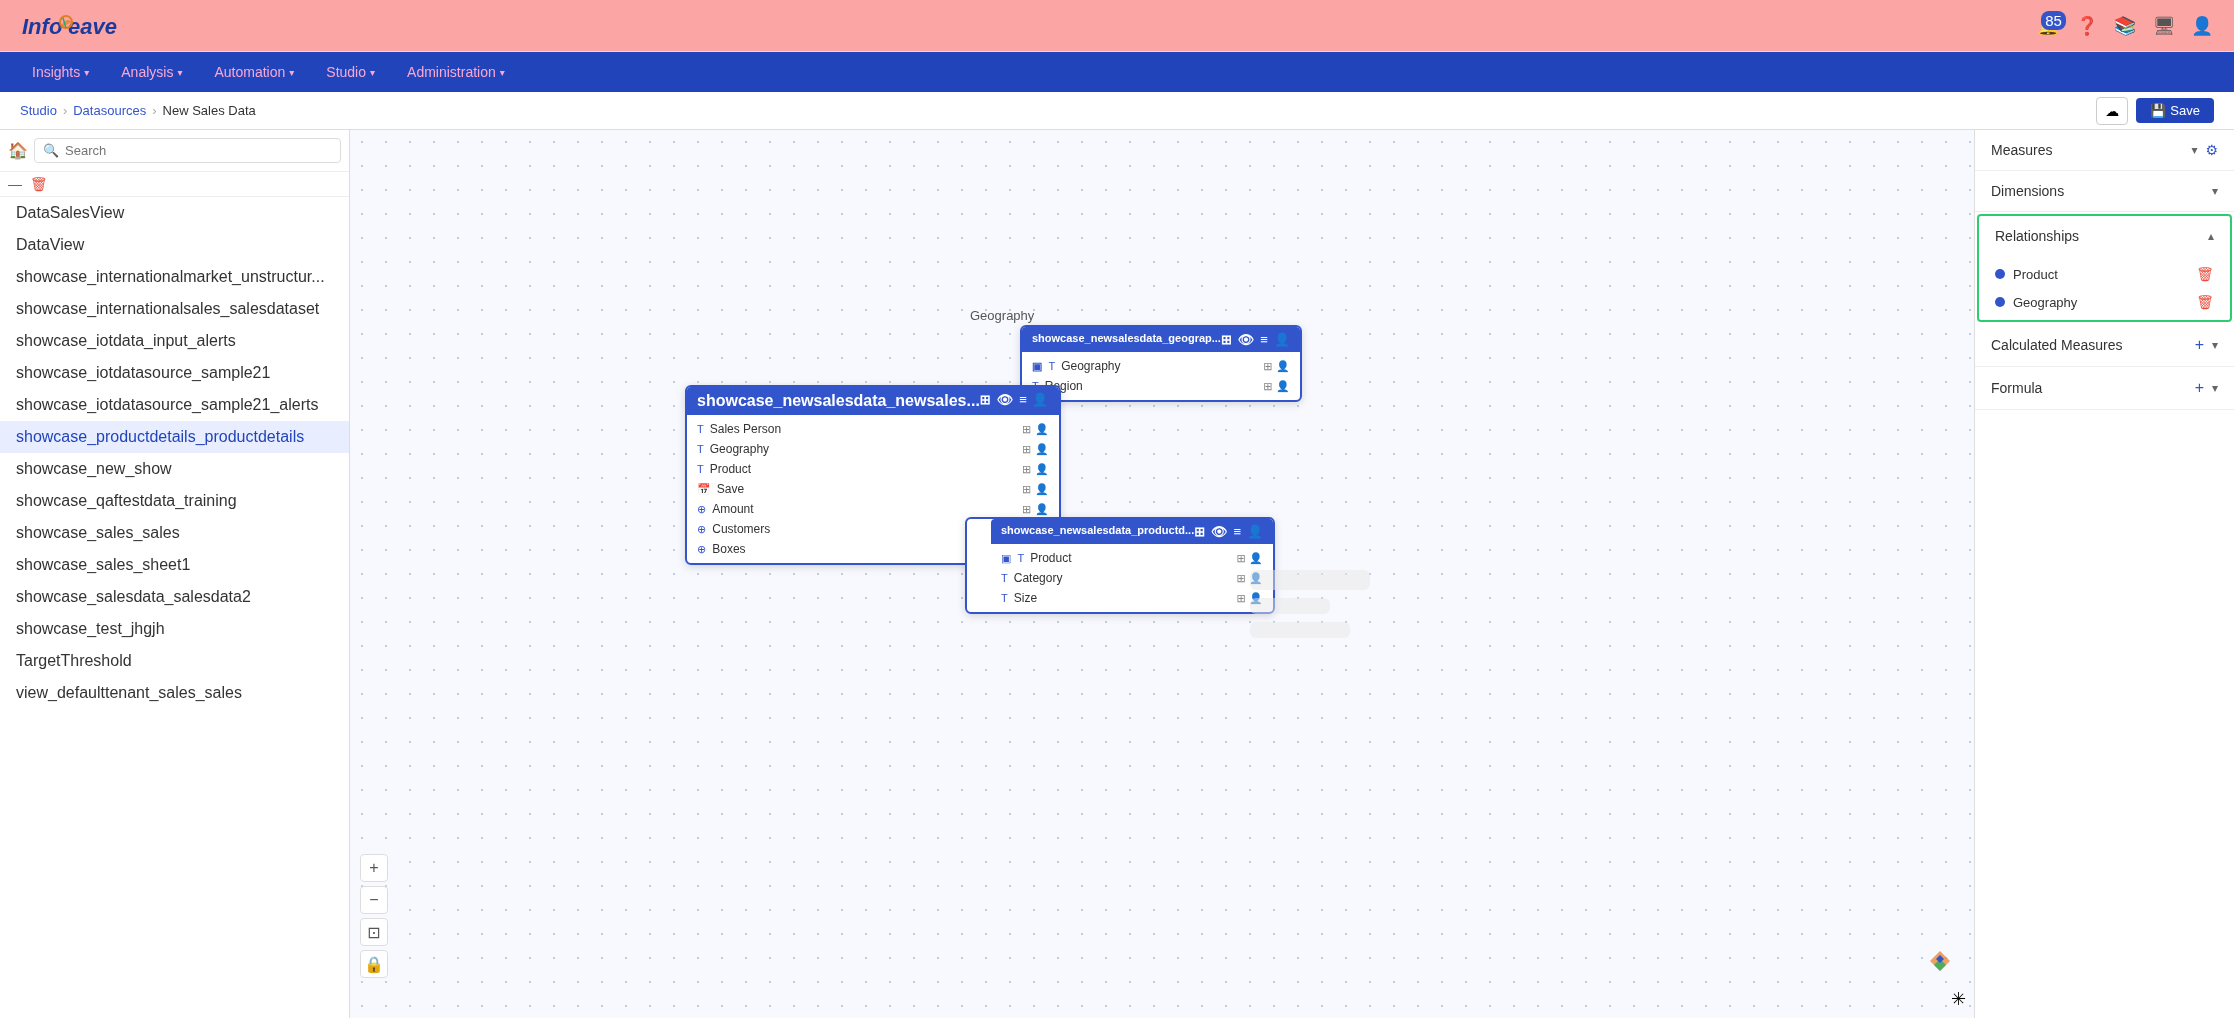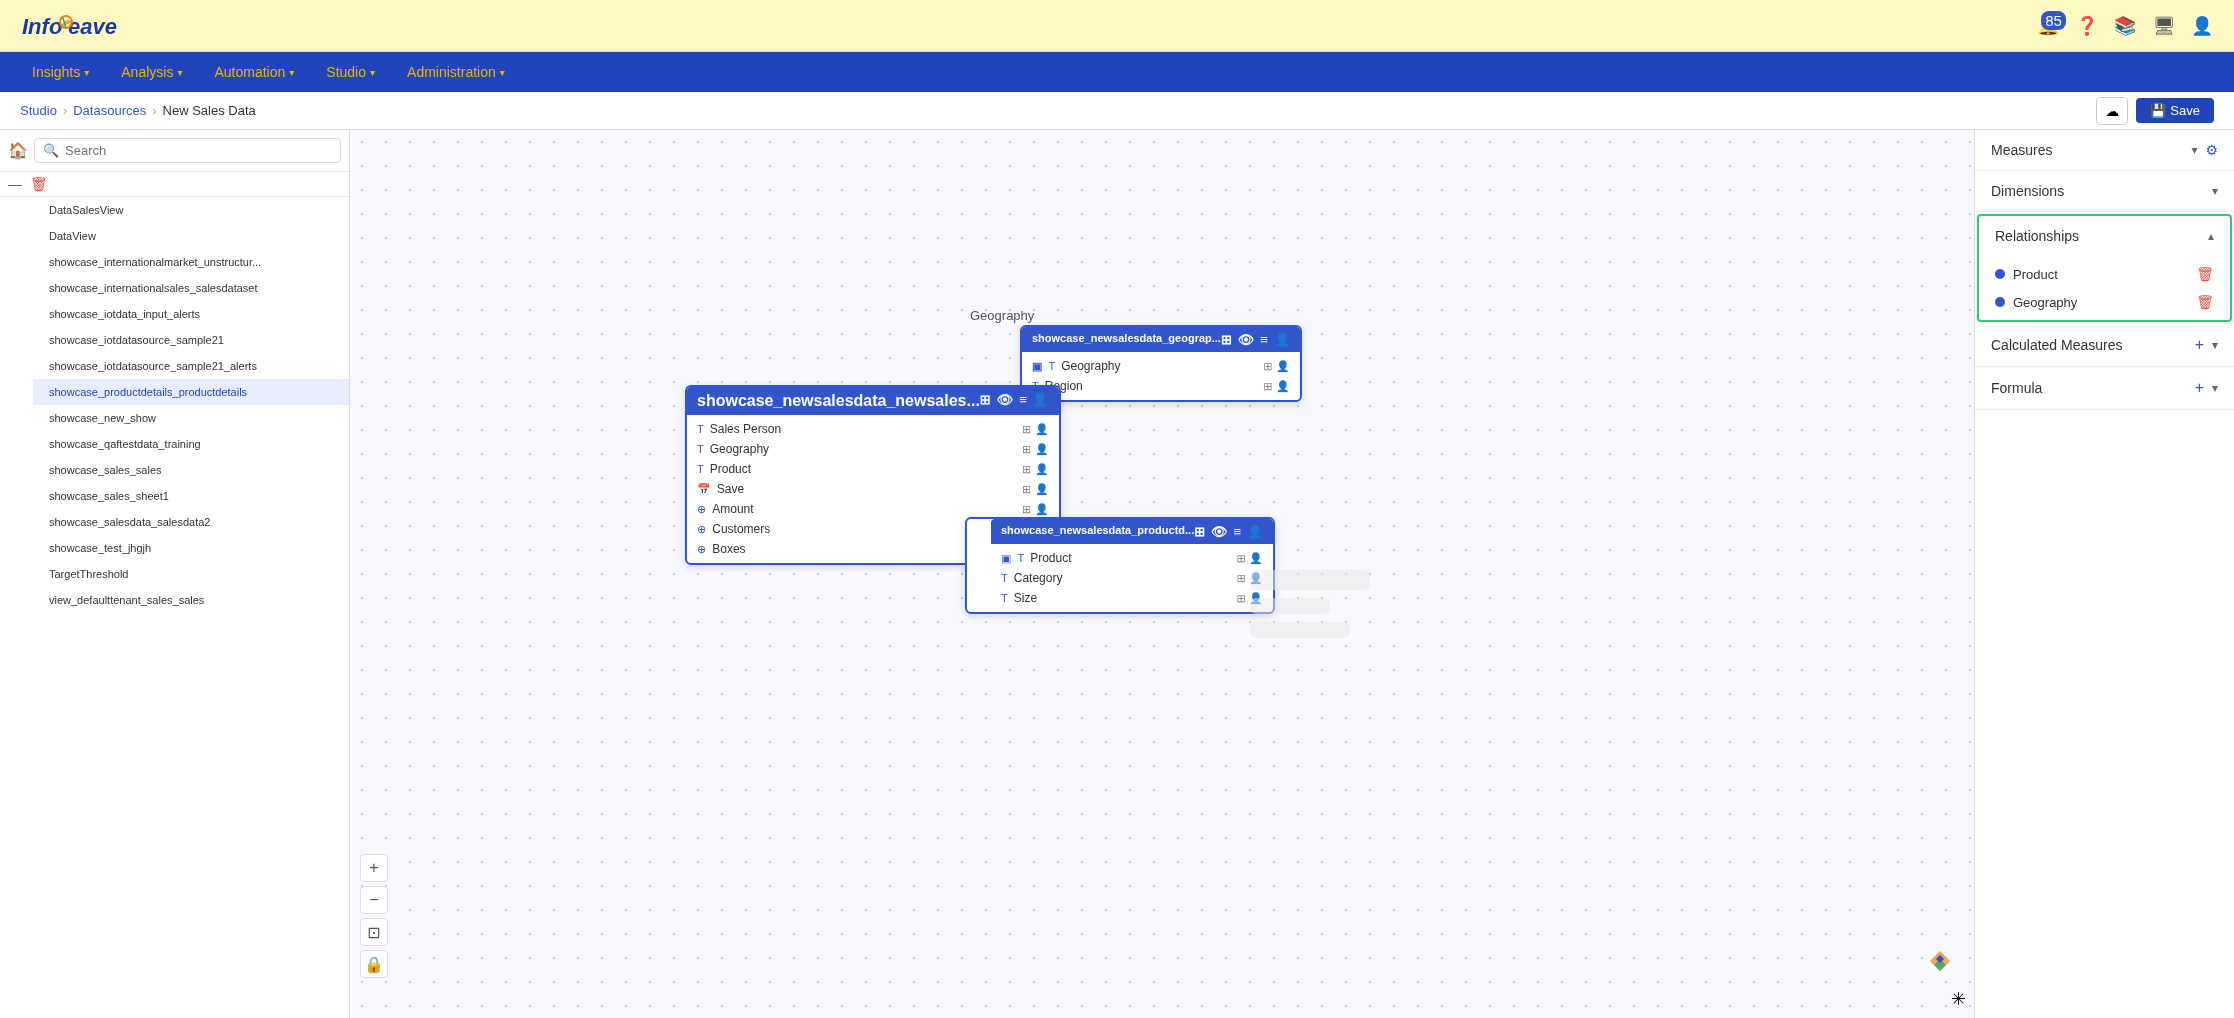--- a/index.html
+++ b/index.html
@@ -1,33 +1,33 @@
 <!DOCTYPE html>
 <html><head>
   <meta charset="utf-8">
   <style>
     * { box-sizing: border-box; margin: 0; padding: 0; }
     body { font-family: Arial, sans-serif; font-size: 13px; background: #f5f5f5; overflow: hidden; }
 
     
     .top-bar {
       display: flex; align-items: center; justify-content: space-between;
-      background: #fef9c3; padding: 0 20px; height: 52px; border-bottom: 1px solid #ddd;
+      background: #fca5a5; padding: 0 20px; height: 52px; border-bottom: 1px solid #ddd;
     }
     .top-icons { display: flex; align-items: center; gap: 16px; }
     .top-icon-btn { background: none; border: none; cursor: pointer; font-size: 18px; color: #555; position: relative; }
     .badge { background: #3355cc; color: #fff; font-size: 15px; border-radius: 8px; padding: 1px 4px; position: absolute; top: -4px; right: -6px; }
 
     
     .nav-bar {
       background: #2244bb; padding: 0 20px; height: 40px;
       display: flex; align-items: center; gap: 8px;
     }
     .nav-item {
-      color: #eab308; padding: 8px 12px; cursor: pointer; font-size: 14px;
+      color: #f9a8d4; padding: 8px 12px; cursor: pointer; font-size: 14px;
       display: flex; align-items: center; gap: 4px; border-radius: 3px;
     }
     .nav-arrow { font-size: 10px; }
 
     
     .breadcrumb-bar {
       background: #fff; padding: 0 20px; height: 38px;
       display: flex; align-items: center; justify-content: space-between;
       border-bottom: 1px solid #ddd;
     }
@@ -65,22 +65,22 @@
       border: 1px solid #ddd; border-radius: 4px; padding: 4px 8px; background: #fff;
     }
     .search-box input {
       border: none; outline: none; font-size: 13px; width: 100%; background: transparent;
     }
     .sidebar-toolbar { display: flex; align-items: center; gap: 8px; padding: 4px 8px; border-bottom: 1px solid #eee; }
     .toolbar-btn { background: none; border: none; cursor: pointer; font-size: 14px; color: #666; }
     .toolbar-btn.red { color: #e74c3c; }
     .sidebar-list { overflow-y: auto; flex: 1; }
     .sidebar-list-item {
-      padding: 7px 16px; font-size: 11px; color: #333; cursor: pointer; white-space: nowrap;
-      overflow: hidden; text-overflow: ellipsis; margin-left: 33px;
+      padding: 7px 16px; font-size: 16px; color: #333; cursor: pointer; white-space: nowrap;
+      overflow: hidden; text-overflow: ellipsis;
     }
     .sidebar-list-item.active { background: #e8eeff; color: #2244bb; font-weight: 500; }
 
     
     .canvas-area {
       flex: 1; background: #f8f9ff; position: relative; overflow: hidden;
       background-image: radial-gradient(circle, #c5cce0 1px, transparent 1px);
       background-size: 24px 24px;
     }
     .canvas-btn {

